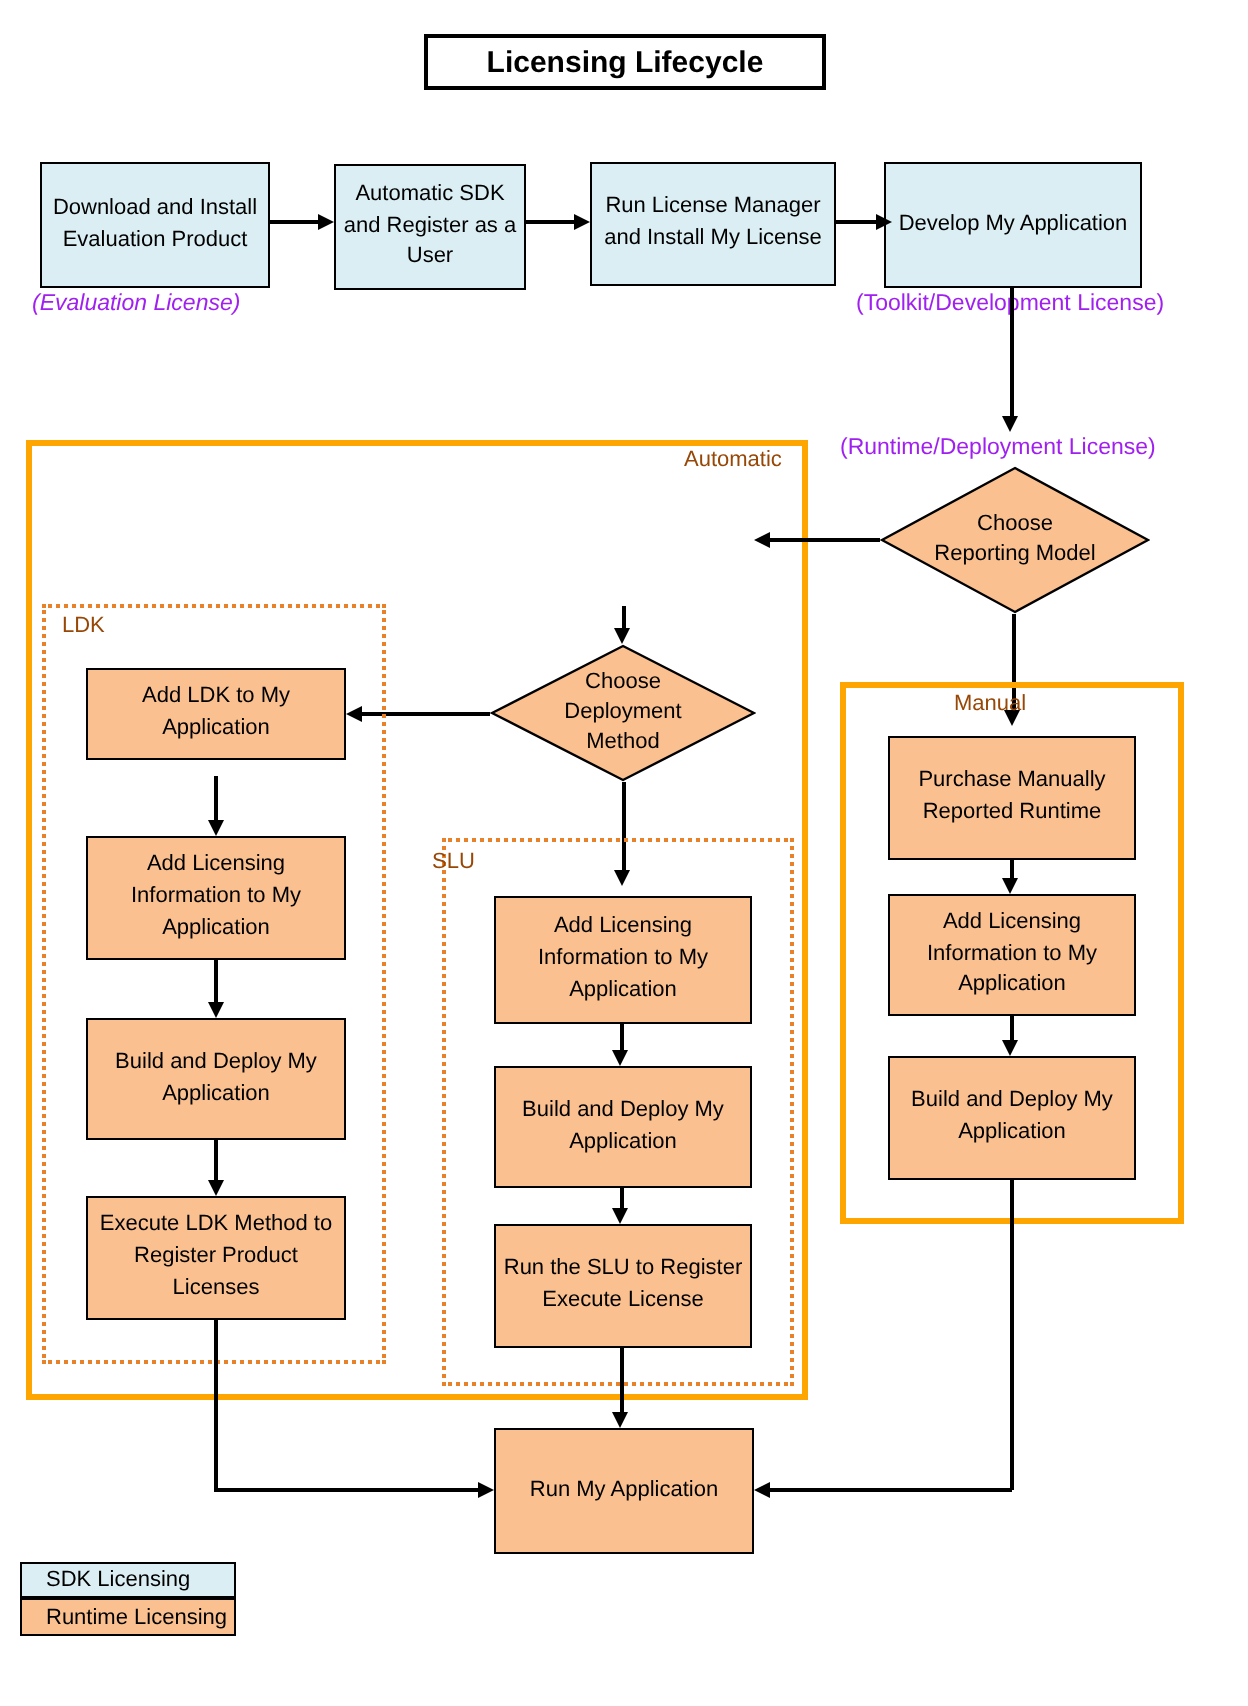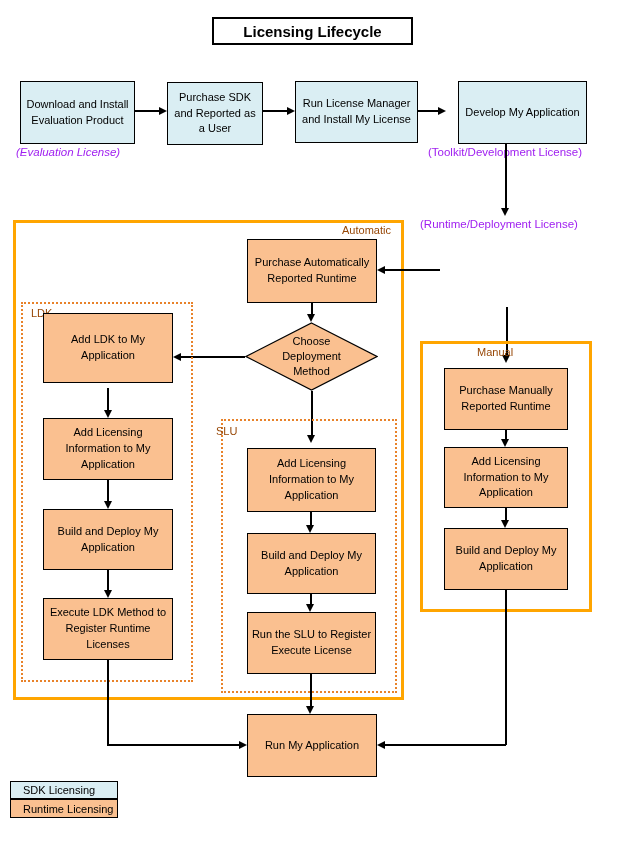--- a/index.html
+++ b/index.html
@@ -32,43 +32,50 @@
         display:flex;align-items:center;font-size:11px;padding-left:12px;}
 </style>
 </head>
 <body>
 
 <div class="canvas">
 
   <div class="title-box" style="left:212px;top:17px;width:201px;height:28px;">Licensing Lifecycle</div>
 
   <div class="node sdk" style="left:20px;top:81px;width:115px;height:63px;">Download and Install Evaluation Product</div>
-  <div class="node sdk" style="left:167px;top:82px;width:96px;height:63px;">Purchase SDK and Reported as a User</div>
+  <div class="node sdk" style="left:167px;top:82px;width:96px;height:63px;">Automatic SDK and Register as a User</div>
   <div class="node sdk" style="left:295px;top:81px;width:123px;height:62px;">Run License Manager and Install My License</div>
-  <div class="node sdk" style="left:458px;top:81px;width:129px;height:63px;">Develop My Application</div>
+  <div class="node sdk" style="left:442px;top:81px;width:129px;height:63px;">Develop My Application</div>
 
   <div class="hline" style="left:135px;top:110px;width:24px;height:2px;"></div>
   <div class="ah ah-right" style="left:159px;top:107px;"></div>
   <div class="hline" style="left:263px;top:110px;width:24px;height:2px;"></div>
   <div class="ah ah-right" style="left:287px;top:107px;"></div>
   <div class="hline" style="left:418px;top:110px;width:20px;height:2px;"></div>
   <div class="ah ah-right" style="left:438px;top:107px;"></div>
 
   <div class="note" style="left:16px;top:146px;font-style:italic;">(Evaluation License)</div>
   <div class="note" style="left:428px;top:146px;">(Toolkit/Development License)</div>
   <div class="note" style="left:420px;top:218px;">(Runtime/Deployment License)</div>
 
   <div class="vline" style="left:505px;top:144px;width:2px;height:64px;"></div>
   <div class="ah ah-down" style="left:501px;top:208px;"></div>
 
   <div class="group g-solid" style="left:13px;top:220px;width:391px;height:480px;"></div>
   <div class="group-label" style="left:342px;top:224px;text-align:right;">Automatic</div>
 
-  <div class="node rt" style="left:247px;top:239px;width:130px;height:64px;">Purchase Automatically Reported Runtime</div>
 
+  <div class="diamond" style="left:440px;top:233px;width:135px;height:74px;">
+    <svg width="135" height="74" viewBox="0 0 135 74">
+      <polygon points="67.5,1 134,37 67.5,73 1,37" fill="#FAC090" stroke="#000" stroke-width="1.2"></polygon>
+    </svg>
+    <div class="dtext">
+      <span>Choose Reporting Model</span>
+    </div>
+  </div>
 
   <div class="hline" style="left:383px;top:269px;width:57px;height:1.5px;"></div>
   <div class="ah ah-left" style="left:377px;top:266px;"></div>
 
   <div class="vline" style="left:506px;top:307px;width:1.5px;height:48px;"></div>
   <div class="ah ah-down" style="left:502px;top:355px;"></div>
 
   <div class="vline" style="left:311px;top:303px;width:1.5px;height:11px;"></div>
   <div class="ah ah-down" style="left:307px;top:314px;"></div>
 
@@ -83,24 +90,24 @@
 
   <div class="hline" style="left:181px;top:356px;width:64px;height:1.5px;"></div>
   <div class="ah ah-left" style="left:173px;top:353px;"></div>
 
   <div class="vline" style="left:311px;top:391px;width:1.5px;height:44px;"></div>
   <div class="ah ah-down" style="left:307px;top:435px;"></div>
 
   <div class="group g-dotted" style="left:21px;top:302px;width:172px;height:380px;"></div>
   <div class="group-label" style="left:31px;top:307px;">LDK</div>
 
-  <div class="node rt" style="left:43px;top:313px;width:130px;height:70px;">Add LDK to My Application</div>
+  <div class="node rt" style="left:43px;top:334px;width:130px;height:46px;">Add LDK to My Application</div>
   <div class="node rt" style="left:43px;top:418px;width:130px;height:62px;">Add Licensing Information to My Application</div>
   <div class="node rt" style="left:43px;top:509px;width:130px;height:61px;">Build and Deploy My Application</div>
-  <div class="node rt" style="left:43px;top:598px;width:130px;height:62px;">Execute LDK Method to Register Runtime Licenses</div>
+  <div class="node rt" style="left:43px;top:598px;width:130px;height:62px;">Execute LDK Method to Register Product Licenses</div>
 
   <div class="vline" style="left:107px;top:388px;width:1.5px;height:22px;"></div>
   <div class="ah ah-down" style="left:104px;top:410px;"></div>
   <div class="vline" style="left:107px;top:480px;width:1.5px;height:21px;"></div>
   <div class="ah ah-down" style="left:104px;top:501px;"></div>
   <div class="vline" style="left:107px;top:570px;width:1.5px;height:20px;"></div>
   <div class="ah ah-down" style="left:104px;top:590px;"></div>
 
   <div class="group g-dotted" style="left:221px;top:419px;width:176px;height:274px;"></div>
   <div class="group-label" style="left:216px;top:425px;">SLU</div>

